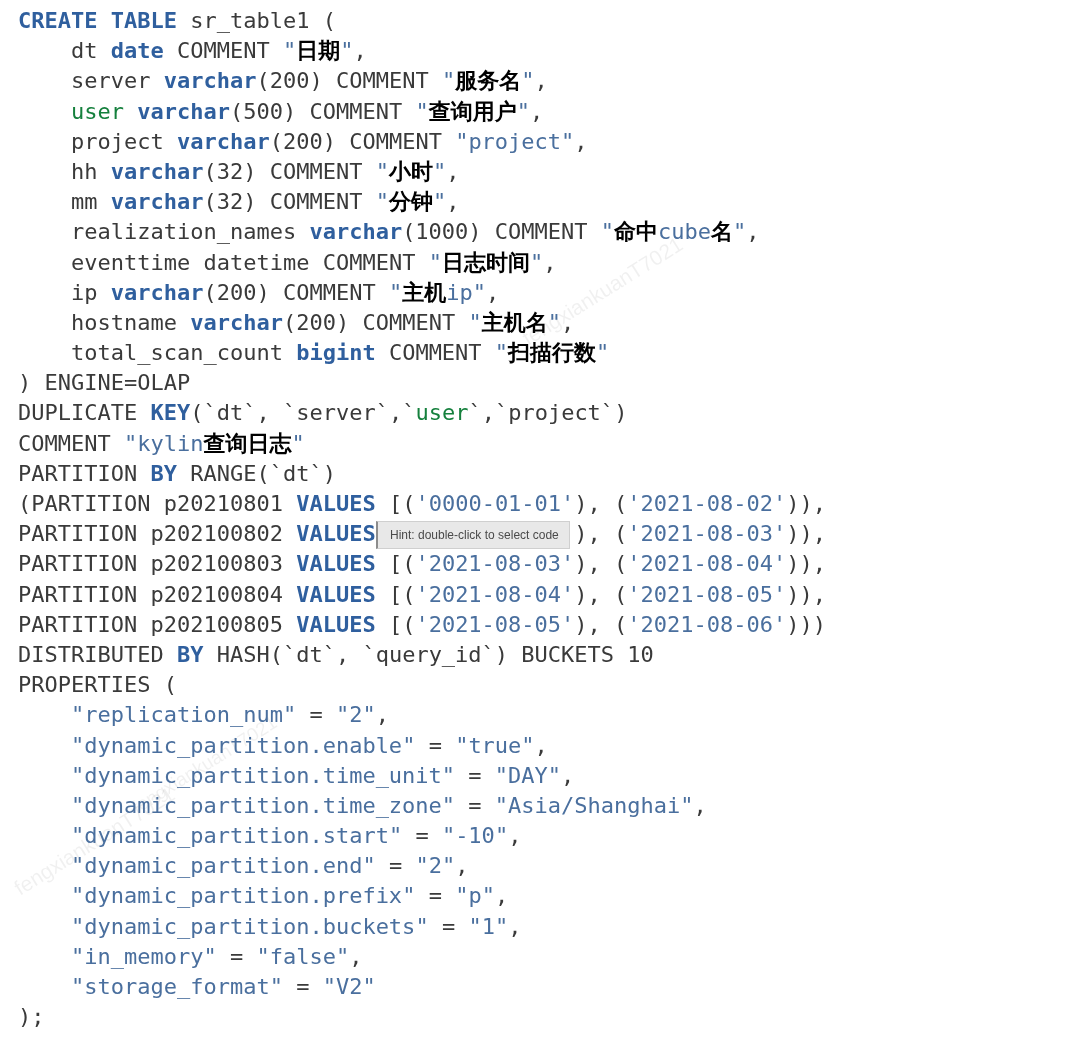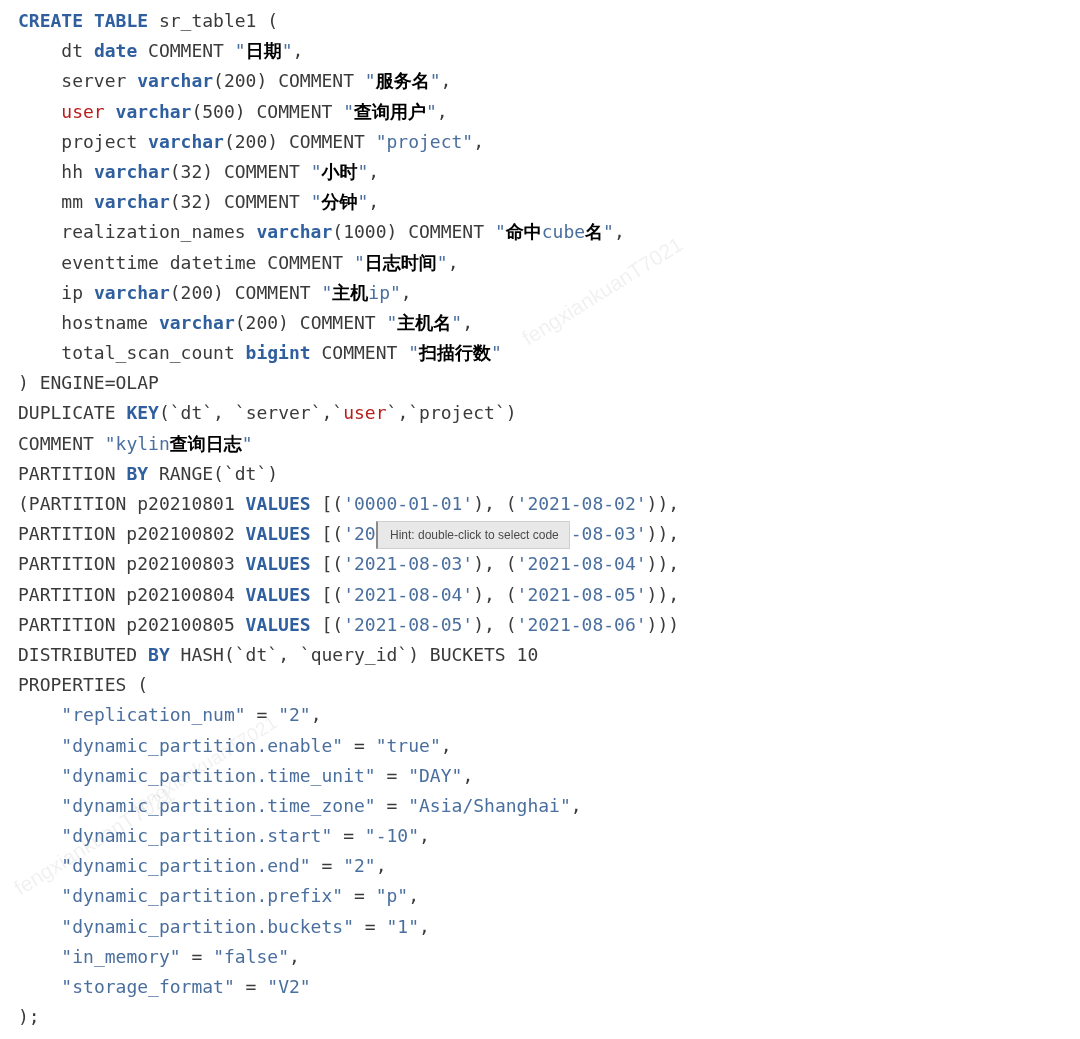--- a/index.html
+++ b/index.html
@@ -9,32 +9,32 @@
     font-family:"DejaVu Sans Mono","Liberation Mono",monospace;
     overflow:hidden;
     position:relative;
   }
   #code-block{
     position:absolute;
     left:0;top:0;
     width:1080px;height:1039px;
     padding:6px 0 0 0;
     box-sizing:border-box;
-    font-size:18px;
+    font-size:22px;
     line-height:30.2px;
     letter-spacing:0px;
     white-space:pre;
     color:#3a3a3a;
     z-index:2;
   }
   .ln{display:block;height:30.2px;white-space:pre;padding-left:18px;}
   
   .kw   {color:#2f5f9e;font-weight:bold;}
   .id   {color:#3a3a3a;}
-  .uid  {color:#b91c1c;}
+  .uid  {color:#15803d;}
   .str  {color:#4a6f9e;}
   .cjk  {color:#000000;font-weight:bold;
          font-family:"DejaVu Sans","Liberation Sans",sans-serif;
          letter-spacing:0px;}
   .pun  {color:#3a3a3a;}
 
   
   #hint{
     position:absolute;
     left:376px;top:521px;

